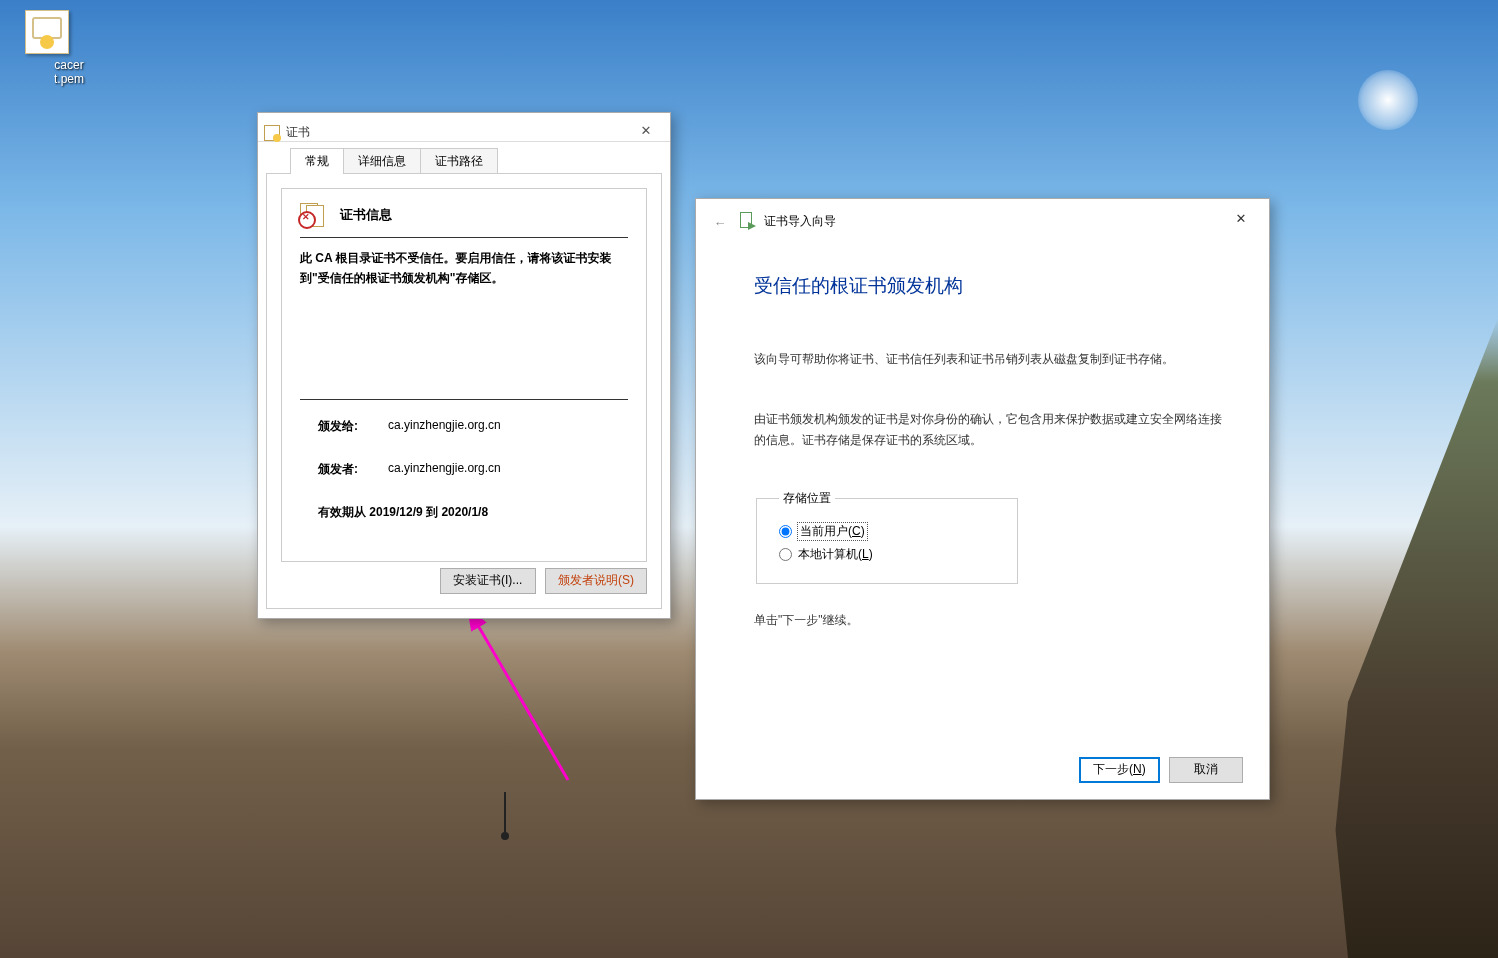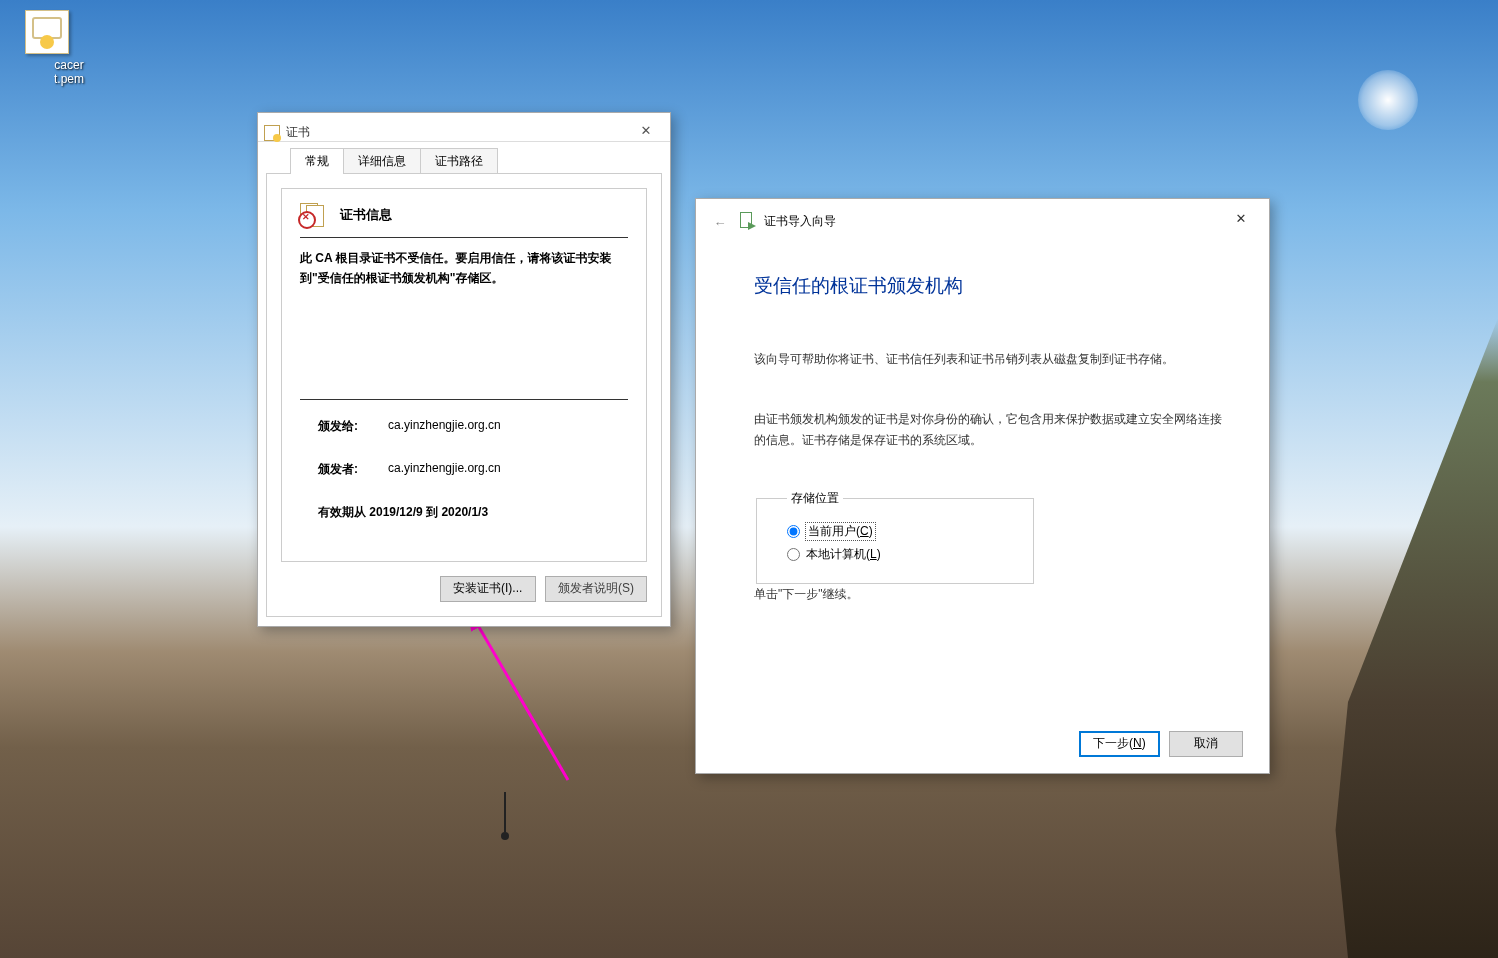--- a/index.html
+++ b/index.html
@@ -46,35 +46,35 @@
 .cert-info-header .icon .paper2 { position:absolute; left:6px; top:2px; width:16px; height:20px; background:#fff; border:1px solid #c0a050; }
 .cert-info-header .icon .badge { position:absolute; left:-2px; top:8px; width:14px; height:14px; border-radius:50%; background:#fff; border:2px solid #c62828; }
 .cert-info-header .icon .badge::after { content:"✕"; color:#c62828; font-size:9px; position:absolute; left:2px; top:-1px; }
 .info-hr { border:none; border-top:1px solid #333; margin:4px 0 10px; }
 .trust-warning { font-weight:bold; line-height:1.7; font-size:12px; }
 .cert-fields { margin:120px 18px 20px; }
 .cert-fields .row { display:flex; margin-bottom:26px; font-size:12px; }
 .cert-fields .row .lbl { width:70px; font-weight:bold; }
 .buttons-row { text-align:right; margin-top:6px; }
 .win-button { min-width:96px; height:26px; border:1px solid #adadad; background:#e1e1e1; cursor:pointer; padding:0 12px; font-size:12px; margin-left:6px; }
-.win-button:disabled { color:#404040; cursor:default;margin-top:8px; }
+.win-button:disabled { color:#c2410c; cursor:default; }
 .footer-bar { border-top:1px solid #ddd; padding:10px 14px; text-align:right; background:#fff; }
 
 
 #wizard-window { left:695px; top:198px; width:573px; background:#fff; }
 .wizard-header { display:flex; align-items:center; padding:12px 14px; }
 .back-arrow { width:20px; height:20px; display:flex; align-items:center; justify-content:center; color:#888; cursor:pointer; font-size:13px; margin-right:8px; }
 .wizard-title-icon { width:18px; height:18px; margin-right:8px; position:relative; }
 .wizard-title-icon::before { content:""; position:absolute; left:2px; top:0; width:10px; height:14px; background:#fff; border:1px solid #5a9a5a; }
 .wizard-title-icon::after { content:""; position:absolute; right:0; bottom:0; width:8px; height:8px; background:#5a9a5a; clip-path:polygon(0 0,100% 50%,0 100%); }
 .wizard-close { position:absolute; top:8px; right:10px; width:36px; height:22px; display:flex; align-items:center; justify-content:center; font-size:13px; color:#333; cursor:pointer; font-family:Arial; }
 .wizard-body { padding:30px 40px 30px 58px; }
 .wizard-heading { font-size:19px; color:#003399; margin-bottom:50px; }
 .wizard-text { color:#333; line-height:1.7; margin-bottom:40px; }
-.fieldset { border:1px solid #ccc; padding:10px 30px 14px; width:216px; }
+.fieldset { border:1px solid #ccc; padding:10px 22px 14px; margin-bottom:26px; width:216px; }
 .fieldset legend { padding:0 4px; }
 .radio-row { display:flex; align-items:center; margin:6px 0; }
 .radio-row label { margin-left:6px; }
 .radio-row .underline { text-decoration:underline; }
 .radio-row input { margin:0; }
 .selected-radio-box { outline:1px dotted #555; padding:0 2px; }
 .wizard-footer { padding:16px 26px; text-align:right; }
 .wizard-footer .win-button { min-width:74px; }
 .next-button { border:2px solid #0078d7 !important; background:#fff !important; font-weight:normal; }
 </style>
@@ -140,21 +140,21 @@
       <div class="cert-fields" style="margin:18px 18px 10px">
         <div class="row">
           <div class="lbl">颁发给:</div>
           <div>ca.yinzhengjie.org.cn</div>
         </div>
         <div class="row">
           <div class="lbl">颁发者:</div>
           <div>ca.yinzhengjie.org.cn</div>
         </div>
         <div class="row">
-          <div style="font-weight:bold">有效期从  2019/12/9  到  2020/1/3</div>
+          <div style="font-weight:bold">有效期从  2019/12/9  到  2020/1/8</div>
         </div>
       </div>
     </div>
     <div class="buttons-row">
       <button class="win-button">安装证书(I)...</button>
       <button class="win-button" disabled="">颁发者说明(S)</button>
     </div>
   </div>
 </div>
 

